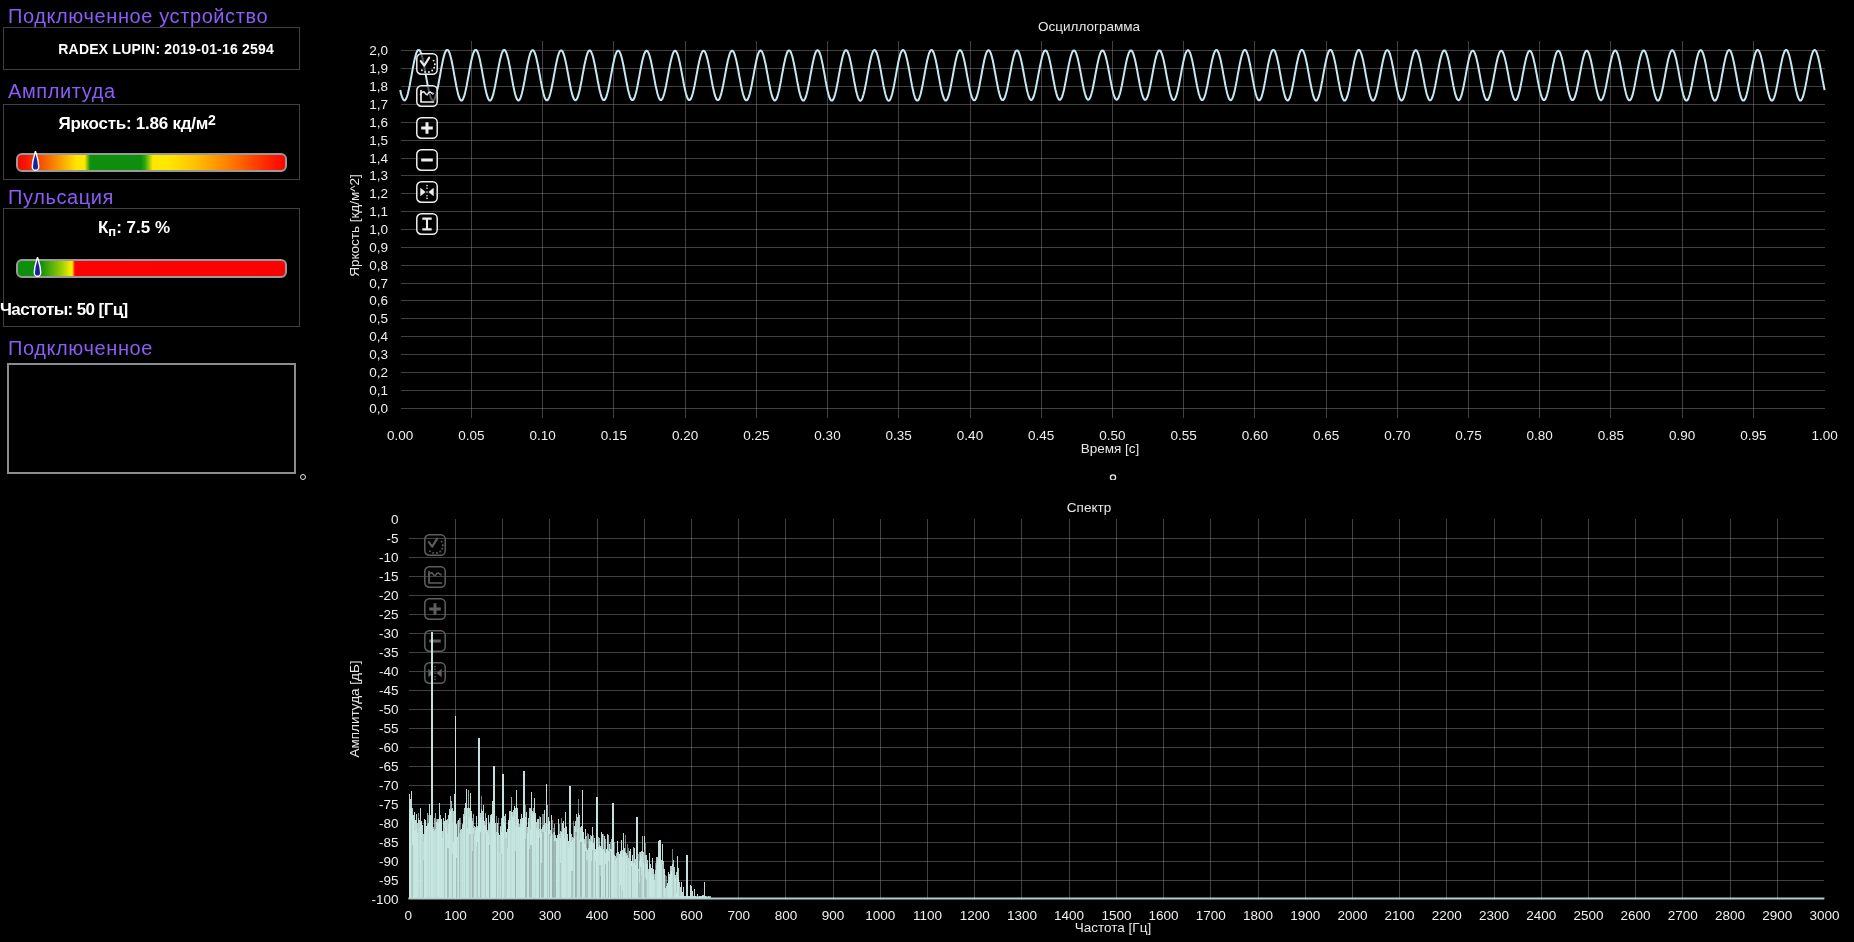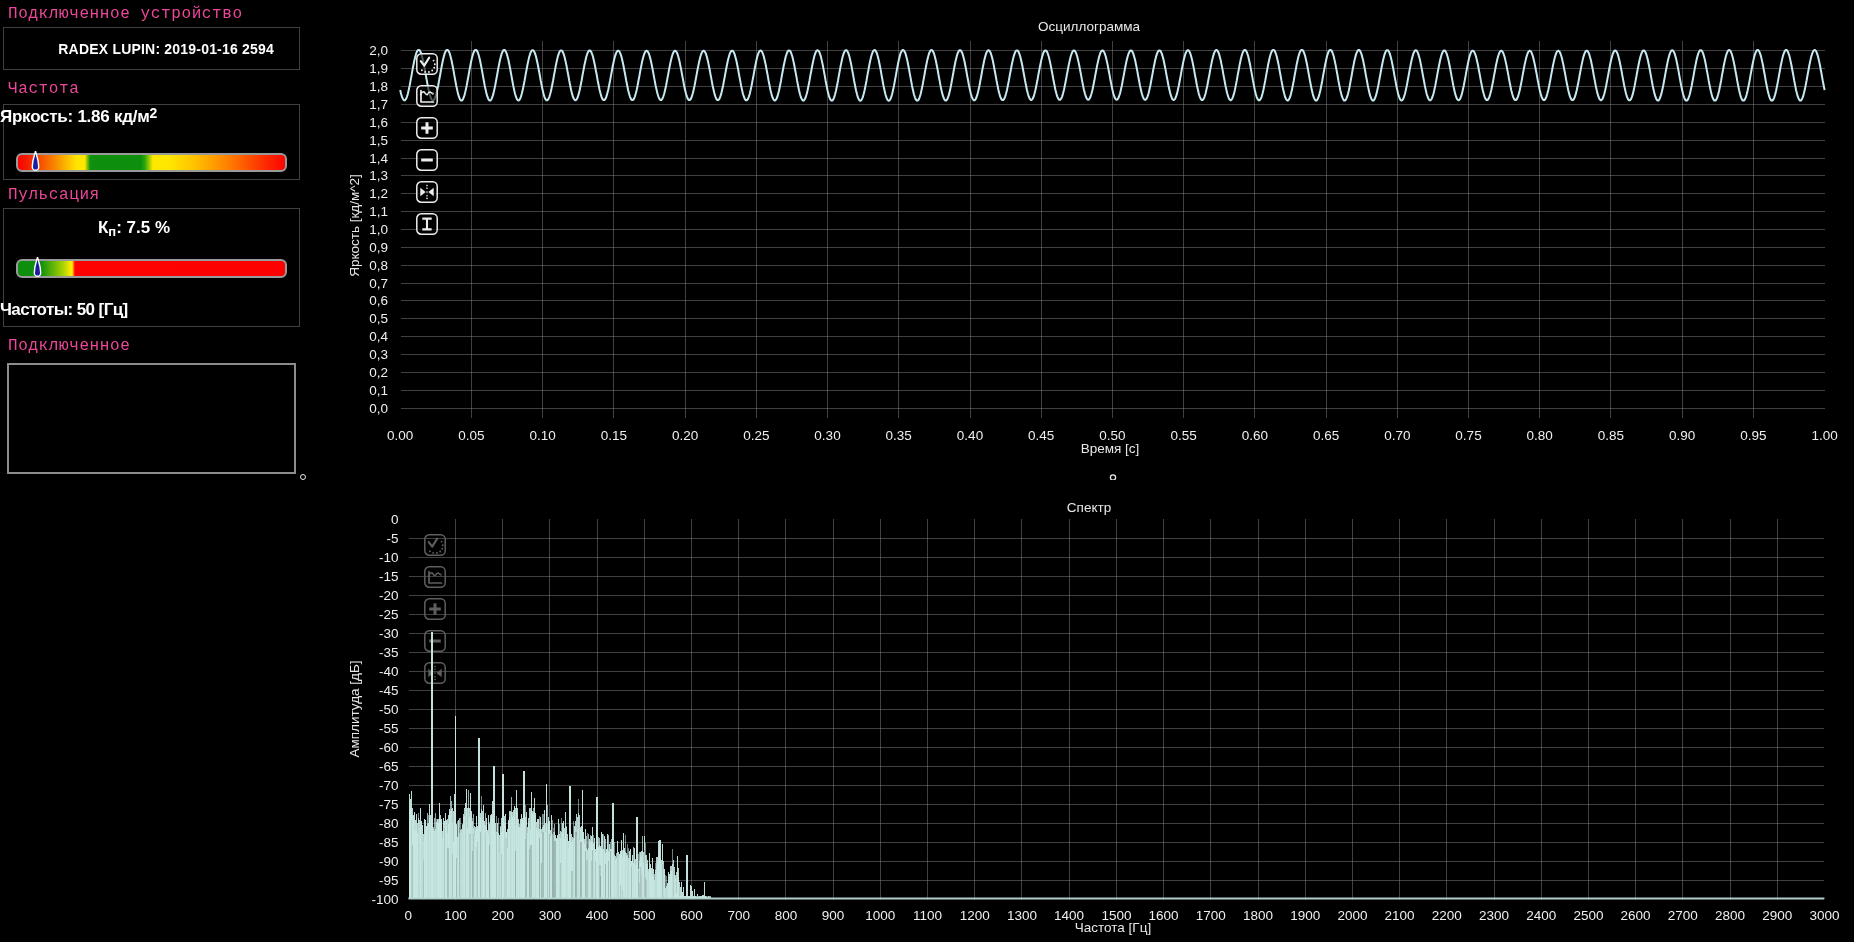--- a/index.html
+++ b/index.html
@@ -1,31 +1,31 @@
 <!DOCTYPE html>
 <html><head><meta charset="utf-8">
 <style>
   * { margin:0; padding:0; box-sizing:border-box; }
   html,body { width:1854px; height:942px; background:#000; overflow:hidden;
     font-family:"Liberation Sans", sans-serif; }
   .abs { position:absolute; }
-  .hdr { position:absolute; left:8px; color:#ec4899; font-size:16px; letter-spacing:0.6px;font-family:Liberation Mono, monospace; }
+  .hdr { position:absolute; left:8px; color:#8b5cf6; font-size:20px; letter-spacing:0.6px; }
   .panelbox { position:absolute; background:#000; border:1px solid #404040; }
   .bv { position:absolute; color:#fff; font-weight:bold; font-size:17px; white-space:nowrap; }
   svg text { font-family:"Liberation Sans", sans-serif; }
 </style></head>
 <body>
 
   <div class="hdr" style="top:5px;">Подключенное устройство</div>
   <div class="panelbox" style="left:3px; top:27px; width:297px; height:43px;"></div>
   <div class="bv" style="left:0; top:41px; width:274px; text-align:right; font-size:14px; letter-spacing:0.2px;">RADEX LUPIN: 2019-01-16 2594</div>
 
-  <div class="hdr" style="top:80px;">Частота</div>
+  <div class="hdr" style="top:80px;">Амплитуда</div>
   <div class="panelbox" style="left:3px; top:104px; width:297px; height:76px;"></div>
-  <div class="bv" style="left:0; top:105px; width:274px; text-align:left; letter-spacing:-0.25px;">Яркость: 1.86 кд/м<span style="font-size:14px; vertical-align:4px;">2</span></div>
+  <div class="bv" style="left:0; top:112px; width:274px; text-align:center; letter-spacing:-0.25px;">Яркость: 1.86 кд/м<span style="font-size:14px; vertical-align:4px;">2</span></div>
   <div class="abs" style="left:16px; top:153px; width:271px; height:19px; border:2px solid #9a9a9a; border-radius:6px;
        background:linear-gradient(90deg,#fb0300 0%,#f41800 3%,#f87e00 13%,#ffe500 22%,#ffe800 25%,#0f930d 27%,#0d8f0d 28%,#0d8f0d 46%,#2aa708 47.5%,#ffe800 50.5%,#ffe800 56%,#ffc300 66%,#fe7e00 79%,#fd2e00 92%,#fd0300 100%);"></div>
   <svg class="abs" style="left:30px; top:150px;" width="11" height="25" viewBox="0 0 11 25">
     <path d="M5.5,1.2 C6.1,4.2 8.7,9.5 8.7,16.7 a3.2,3.6 0 0 1 -6.4,0 C2.3,9.5 4.9,4.2 5.5,1.2 Z" fill="#1c1ca0" stroke="#fff" stroke-width="1.4"></path>
   </svg>
 
   <div class="hdr" style="top:186px;">Пульсация</div>
   <div class="panelbox" style="left:3px; top:208px; width:297px; height:119px;"></div>
   <div class="bv" style="left:0; top:218px; width:268px; text-align:center;">К<span style="font-size:13px; vertical-align:-3px;">п</span>:&nbsp;7.5 %</div>
   <div class="abs" style="left:16px; top:259px; width:271px; height:19px; border:2px solid #9a9a9a; border-radius:6px;

